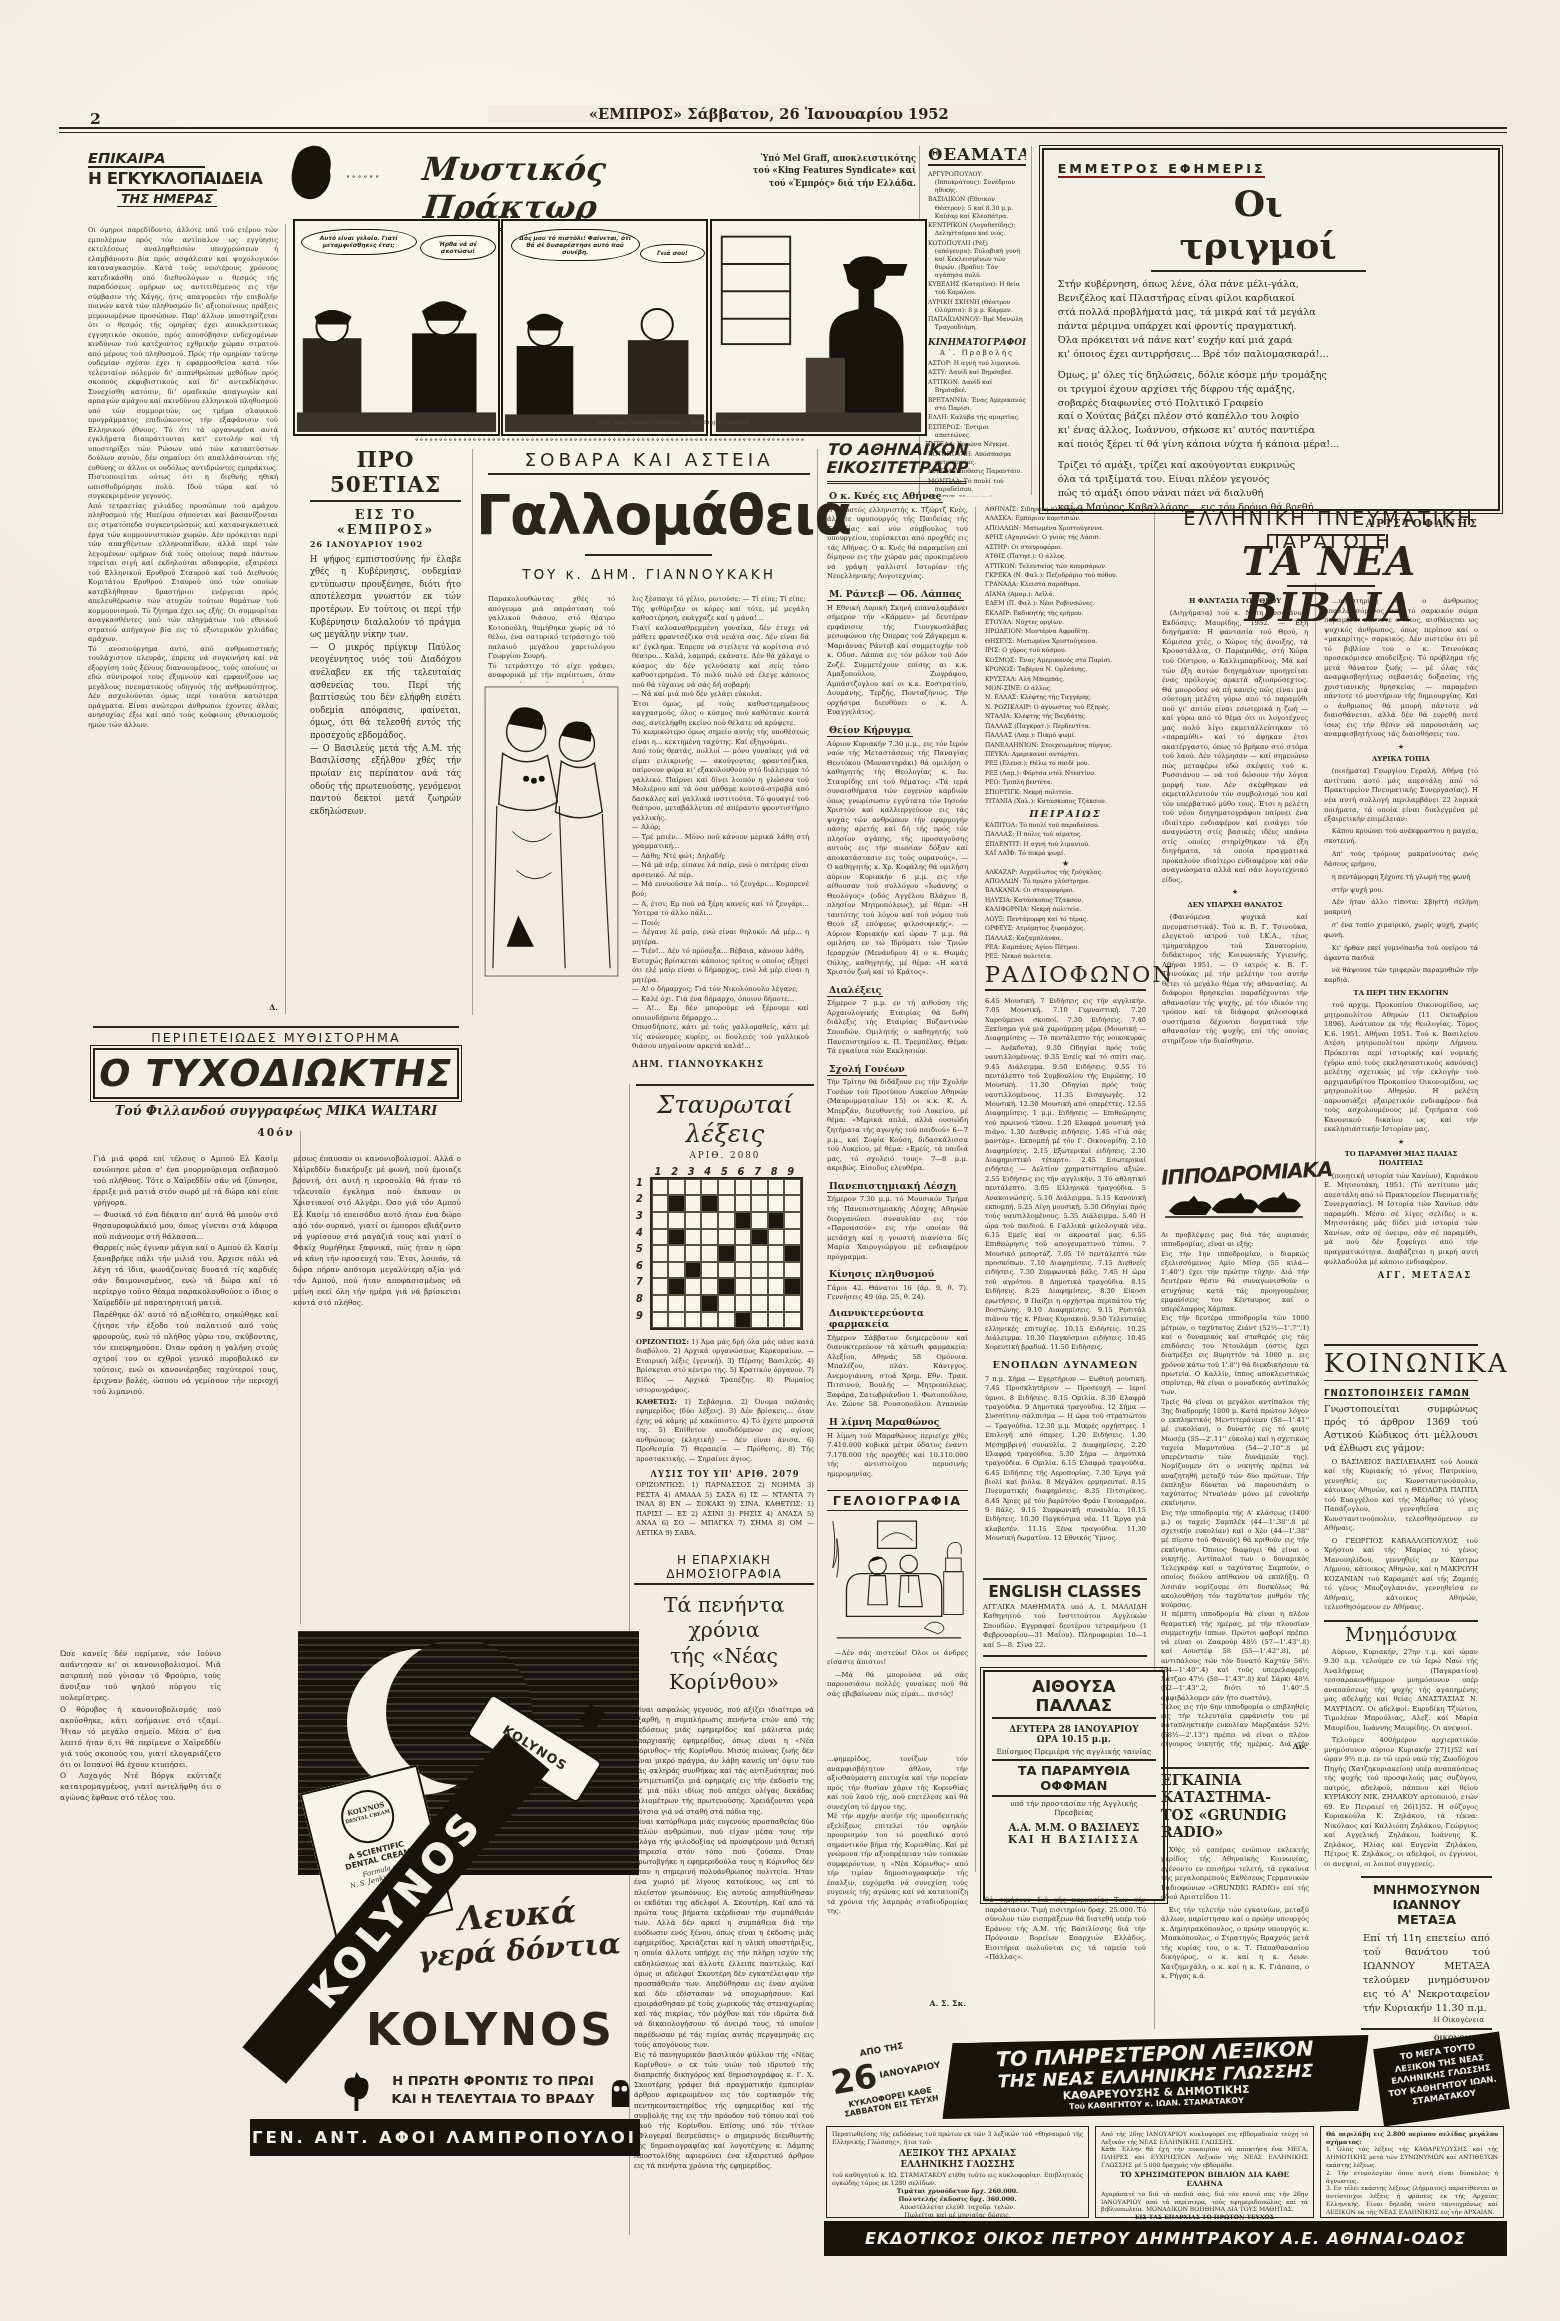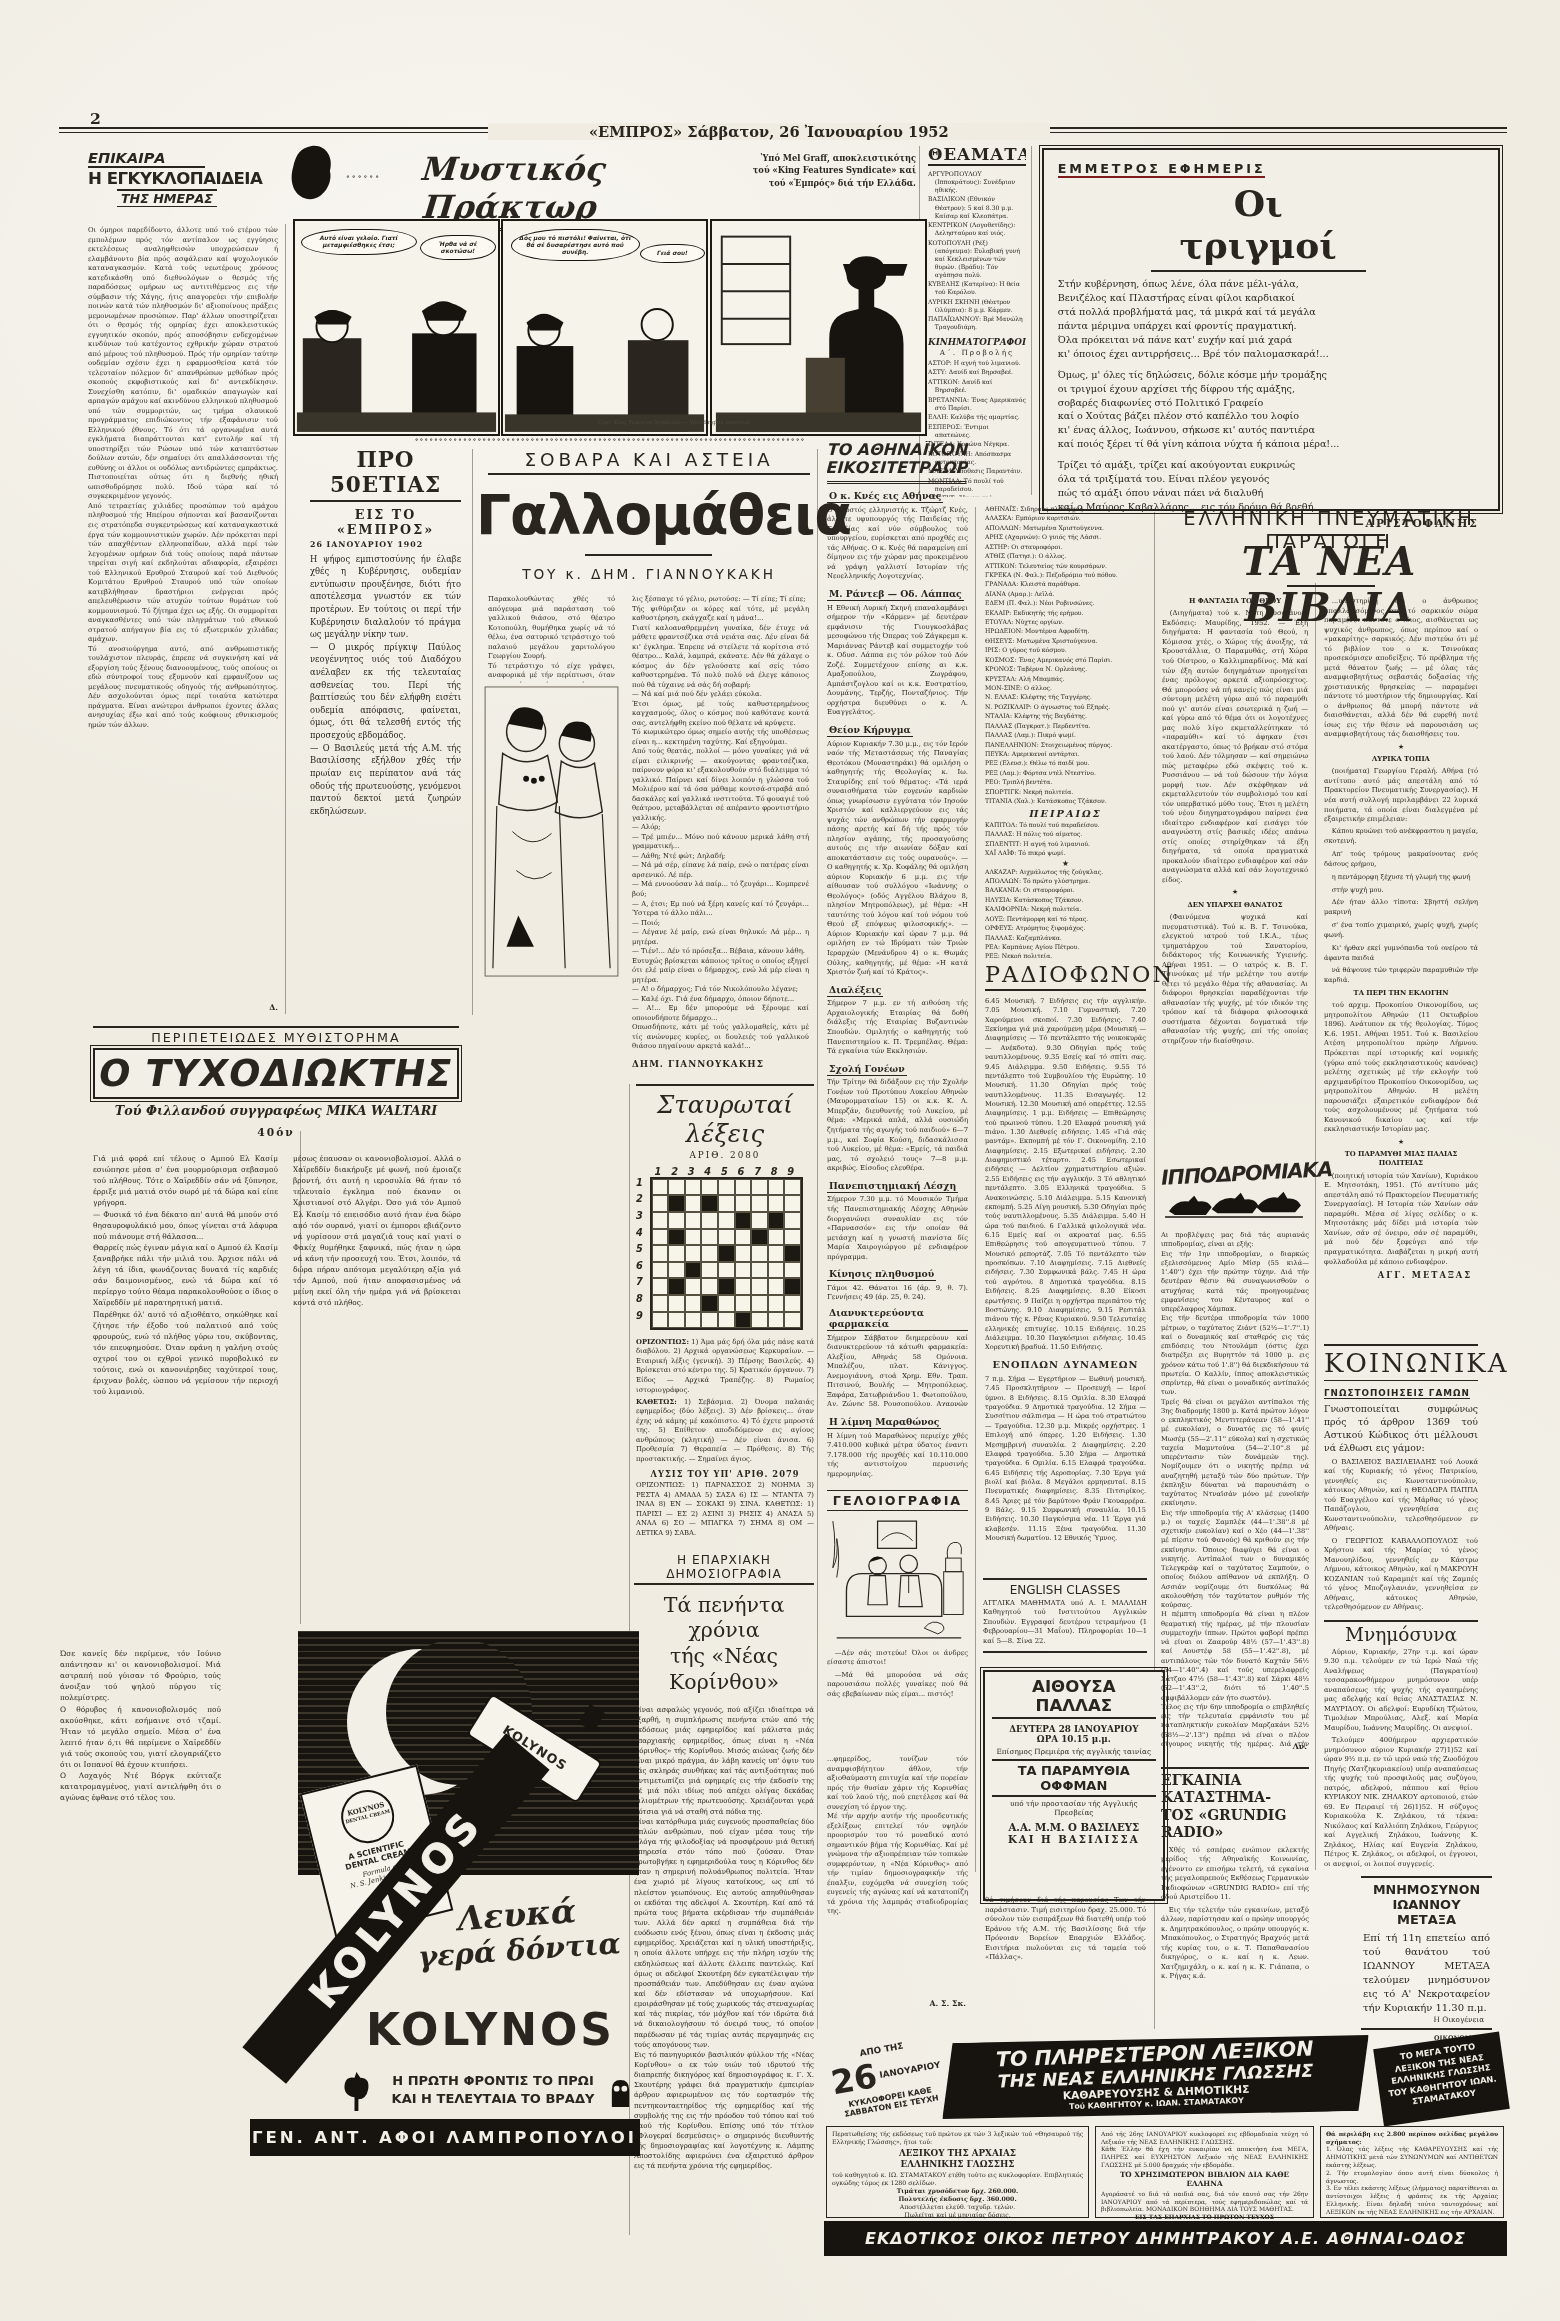--- a/index.html
+++ b/index.html
@@ -27,21 +27,21 @@
   .ribbon{position:absolute;font-family:"DejaVu Sans",sans-serif;font-weight:bold}
 </style>
 </head>
 <body>
 
 <div class="page">
 
   <div class="abs" style="left:90px;top:109px;font-size:15.6px;font-weight:bold">2</div>
   <div class="abs rule" style="left:59px;top:127px;width:1448px;height:2px"></div>
   <div class="abs rule" style="left:59px;top:132px;width:1448px;height:1px"></div>
-  <div class="abs ctr" style="left:488px;top:123px;width:546px;font-size:14.6px;font-weight:bold;background:#f0ece2;padding:0 7.8px">«ΕΜΠΡΟΣ»  Σάββατον, 26 Ἰανουαρίου 1952</div>
+  <div class="abs ctr" style="left:488px;top:105px;width:546px;font-size:14.6px;font-weight:bold;background:#f0ece2;padding:0 7.8px">«ΕΜΠΡΟΣ»  Σάββατον, 26 Ἰανουαρίου 1952</div>
 
   <div class="vr" style="left:285px;top:224px;height:790px"></div>
   <div class="vr" style="left:300px;top:1131px;height:493px"></div>
   <div class="vr" style="left:472px;top:449px;height:566px"></div>
   <div class="vr" style="left:629px;top:1084px;height:1151px"></div>
   <div class="vr" style="left:817px;top:449px;height:1580px"></div>
   <div class="vr" style="left:975px;top:507px;height:1365px"></div>
   <div class="vr" style="left:1154px;top:512px;height:1517px"></div>
   <div class="vr" style="left:1315px;top:583px;height:1287px"></div>
   <div class="vr" style="left:919px;top:146px;height:349px"></div>
@@ -345,21 +345,21 @@
         <div class="item">ΡΕΞ: Νεκρή πολιτεία.</div>
       </div>
   </div>
 
   <div class="abs ctr" style="left:985px;top:961px;width:161px;font-size:22.4px;letter-spacing:2px;border-bottom:2.9px double #2a261f;padding-bottom:2px">ΡΑΔΙΟΦΩΝΟΝ</div>
   <div class="abs jt" style="left:985px;top:997px;width:161px;height:359px;font-size:6.6px;line-height:1.42">6.45 Μουσική. 7 Ειδήσεις εις τήν αγγλικήν. 7.05 Μουσική. 7.10 Γυμναστική. 7.20 Χαρούμενοι σκοποί. 7.30 Ειδήσεις. 7.40 Ξεκίνημα γιά μιά χαρούμενη μέρα (Μουσική — Διαφημίσεις — Τό πεντάλεπτο τής νοικοκυράς — Ανέκδοτα). 9.30 Οδηγίαι πρός τούς ναυτιλλομένους. 9.35 Εσείς καί τό σπίτι σας. 9.45 Διάλειμμα. 9.50 Ειδήσεις. 9.55 Τό πεντάλεπτο τού Συμβουλίου τής Ευρώπης. 10 Μουσική. 11.30 Οδηγίαι πρός τούς ναυτιλλομένους. 11.35 Εισαγωγές. 12 Μουσική. 12.30 Μουσική από οπερέττες. 12.55 Διαφημίσεις. 1 μ.μ. Ειδήσεις — Επιθεώρησις τού πρωινού τύπου. 1.20 Ελαφρά μουσική γιά πιάνο. 1.30 Διεθνείς ειδήσεις. 1.45 «Γιά σάς μαντάμ». Εκπομπή μέ τόν Γ. Οικονομίδη. 2.10 Διαφημίσεις. 2.15 Εξωτερικαί ειδήσεις. 2.30 Διαφημιστικό τέταρτο. 2.45 Εσωτερικαί ειδήσεις — Δελτίον χρηματιστηρίου αξιών. 2.55 Ειδήσεις εις τήν αγγλικήν. 3 Τό αθλητικό πεντάλεπτο. 3.05 Ελληνικά τραγούδια. 5 Ανακοινώσεις. 5.10 Διάλειμμα. 5.15 Κανονική εκπομπή. 5.25 Λίγη μουσική. 5.30 Οδηγίαι πρός τούς ναυτιλλομένους. 5.35 Διάλειμμα. 5.40 Η ώρα τού παιδιού. 6 Γαλλικά φιλολογικά νέα. 6.15 Εμείς καί οι ακροαταί μας. 6.55 Επιθεώρησις τού απογευματινού τύπου. 7 Μουσικό ρεπορτάζ. 7.05 Τό πεντάλεπτο τών προσκόπων. 7.10 Διαφημίσεις. 7.15 Διεθνείς ειδήσεις. 7.30 Συμφωνικά βάλς. 7.45 Η ώρα τού αγρότου. 8 Δημοτικά τραγούδια. 8.15 Ειδήσεις. 8.25 Διαφημίσεις. 8.30 Είκοσι ερωτήσεις. 9 Παίζει η ορχήστρα περιπάτου τής Βοστώνης. 9.10 Διαφημίσεις. 9.15 Ρεσιτάλ πιάνου τής κ. Ρένας Κυριακού. 9.50 Τελευταίες ελληνικές επιτυχίες. 10.15 Ειδήσεις. 10.25 Διάλειμμα. 10.30 Παγκόσμιοι ειδήσεις. 10.45 Χορευτική βραδυά. 11.50 Ειδήσεις.</div>
   <div class="abs ctr" style="left:985px;top:1359px;width:161px;font-size:9.8px;font-weight:bold;letter-spacing:1px">ΕΝΟΠΛΩΝ ΔΥΝΑΜΕΩΝ</div>
   <div class="abs jt" style="left:985px;top:1375px;width:161px;height:195px;font-size:6.6px;line-height:1.42">7 π.μ. Σήμα — Εγερτήριον — Εωθινή μουσική. 7.45 Προσκλητήριον — Προσευχή — Ιεροί ύμνοι. 8 Ειδήσεις. 8.15 Ομιλία. 8.30 Ελαφρά τραγούδια. 9 Δημοτικά τραγούδια. 12 Σήμα — Συσσίτιον σάλπισμα — Η ώρα τού στρατιώτου — Τραγούδια. 12.30 μ.μ. Μικρές ορχήστρες. 1 Επιλογή από όπερες. 1.20 Ειδήσεις. 1.30 Μεσημβρινή συναυλία. 2 Διαφημίσεις. 2.20 Ελαφρά τραγούδια. 5.30 Σήμα — Δημοτικά τραγούδια. 6 Ομιλία. 6.15 Ελαφρά τραγούδια. 6.45 Ειδήσεις τής Αεροπορίας. 7.30 Έργα γιά βιολί καί βιόλα. 8 Μεγάλοι ερμηνευταί. 8.15 Πνευματικές διαφημίσεις. 8.35 Πιτσιρίκος. 8.45 Άριες μέ τόν βαρύτονο Φράν Γκουαρρέρα. 9 Βάλς. 9.15 Συμφωνική συναυλία. 10.15 Ειδήσεις. 10.30 Παγκόσμια νέα. 11 Έργα γιά κλαβεσέν. 11.15 Ξένα τραγούδια. 11.30 Μουσική δωματίου. 12 Εθνικός Ύμνος.</div>
 
   <div class="abs" style="left:983px;top:1578px;width:164px;border-top:2.9px double #2a261f;border-bottom:2.9px double #2a261f;padding:2.9px 0 4.9px">
-    <div class="ctr" style="font-family:'DejaVu Sans',sans-serif;font-weight:normal;font-size:12px">ENGLISH CLASSES</div>
+    <div class="ctr" style="font-family:'DejaVu Sans',sans-serif;font-weight:bold;font-size:15px">ENGLISH CLASSES</div>
     <div class="jt" style="font-size:6.8px;margin-top:2px">ΑΓΓΛΙΚΑ ΜΑΘΗΜΑΤΑ υπό Α. Ι. ΜΑΛΛΙΔΗ Καθηγητού τού Ινστιτούτου Αγγλικών Σπουδών. Εγγραφαί δευτέρου τετραμήνου (1 Φεβρουαρίου—31 Μαΐου). Πληροφορίαι 10—1 καί 5—8. Σίνα 22.</div>
   </div>
 
   <div class="abs boxframe" style="left:983px;top:1670px;width:164px;height:217px;padding:4.9px 6.8px">
     <div class="ctr" style="font-family:'DejaVu Sans',sans-serif;font-weight:bold;font-size:16.6px;border-bottom:2.9px double #2a261f;padding-bottom:2px">ΑΙΘΟΥΣΑ ΠΑΛΛΑΣ</div>
     <div class="ctr" style="font-size:8.8px;font-weight:bold;margin-top:4.9px">ΔΕΥΤΕΡΑ 28 ΙΑΝΟΥΑΡΙΟΥ</div>
     <div class="ctr" style="font-size:8.8px;font-weight:bold">ΩΡΑ 10.15 μ.μ.</div>
     <div class="ctr" style="font-size:7.3px;margin-top:2.9px">Επίσημος Πρεμιέρα τής αγγλικής ταινίας</div>
     <div class="ctr" style="font-family:'DejaVu Sans',sans-serif;font-weight:bold;font-size:13px;margin-top:2.9px;border-top:2px solid #2a261f;border-bottom:2px solid #2a261f;padding:2px 0">ΤΑ ΠΑΡΑΜΥΘΙΑ ΟΦΦΜΑΝ</div>
     <div class="ctr" style="font-size:7.3px;margin-top:2.9px">υπό τήν προστασίαν τής Αγγλικής Πρεσβείας</div>

